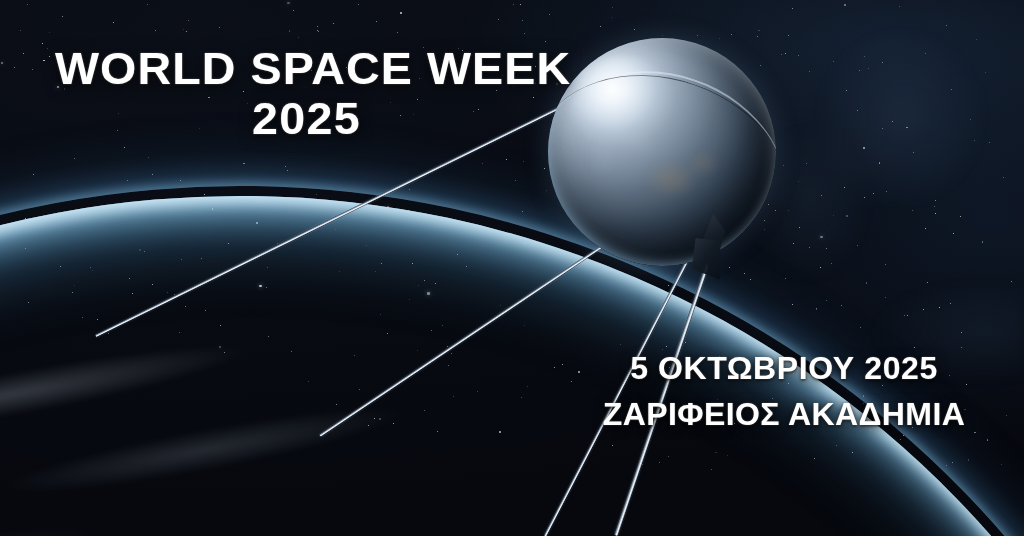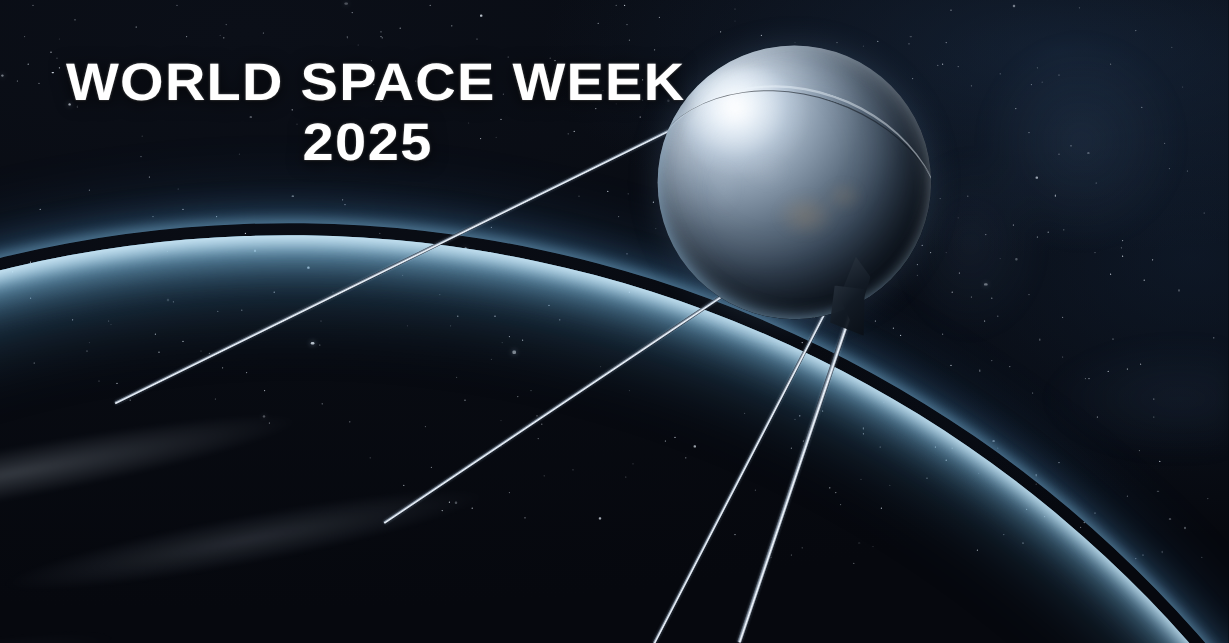--- a/index.html
+++ b/index.html
@@ -695,15 +695,17 @@
     </div>
 
     <div class="mount mount-a"></div>
     <div class="mount mount-b"></div>
   </div>
 
   <div class="headline" id="title-line1">WORLD SPACE WEEK</div>
   <div class="headline" id="title-line2">2025</div>
 
   <div class="details">
+    <div id="detail-date">5 ΟΚΤΩΒΡΙΟΥ 2025</div>
+    <div id="detail-venue">ΖΑΡΙΦΕΙΟΣ ΑΚΑΔΗΜΙΑ</div>
   </div>
 
 </div>
 
 </body></html>

